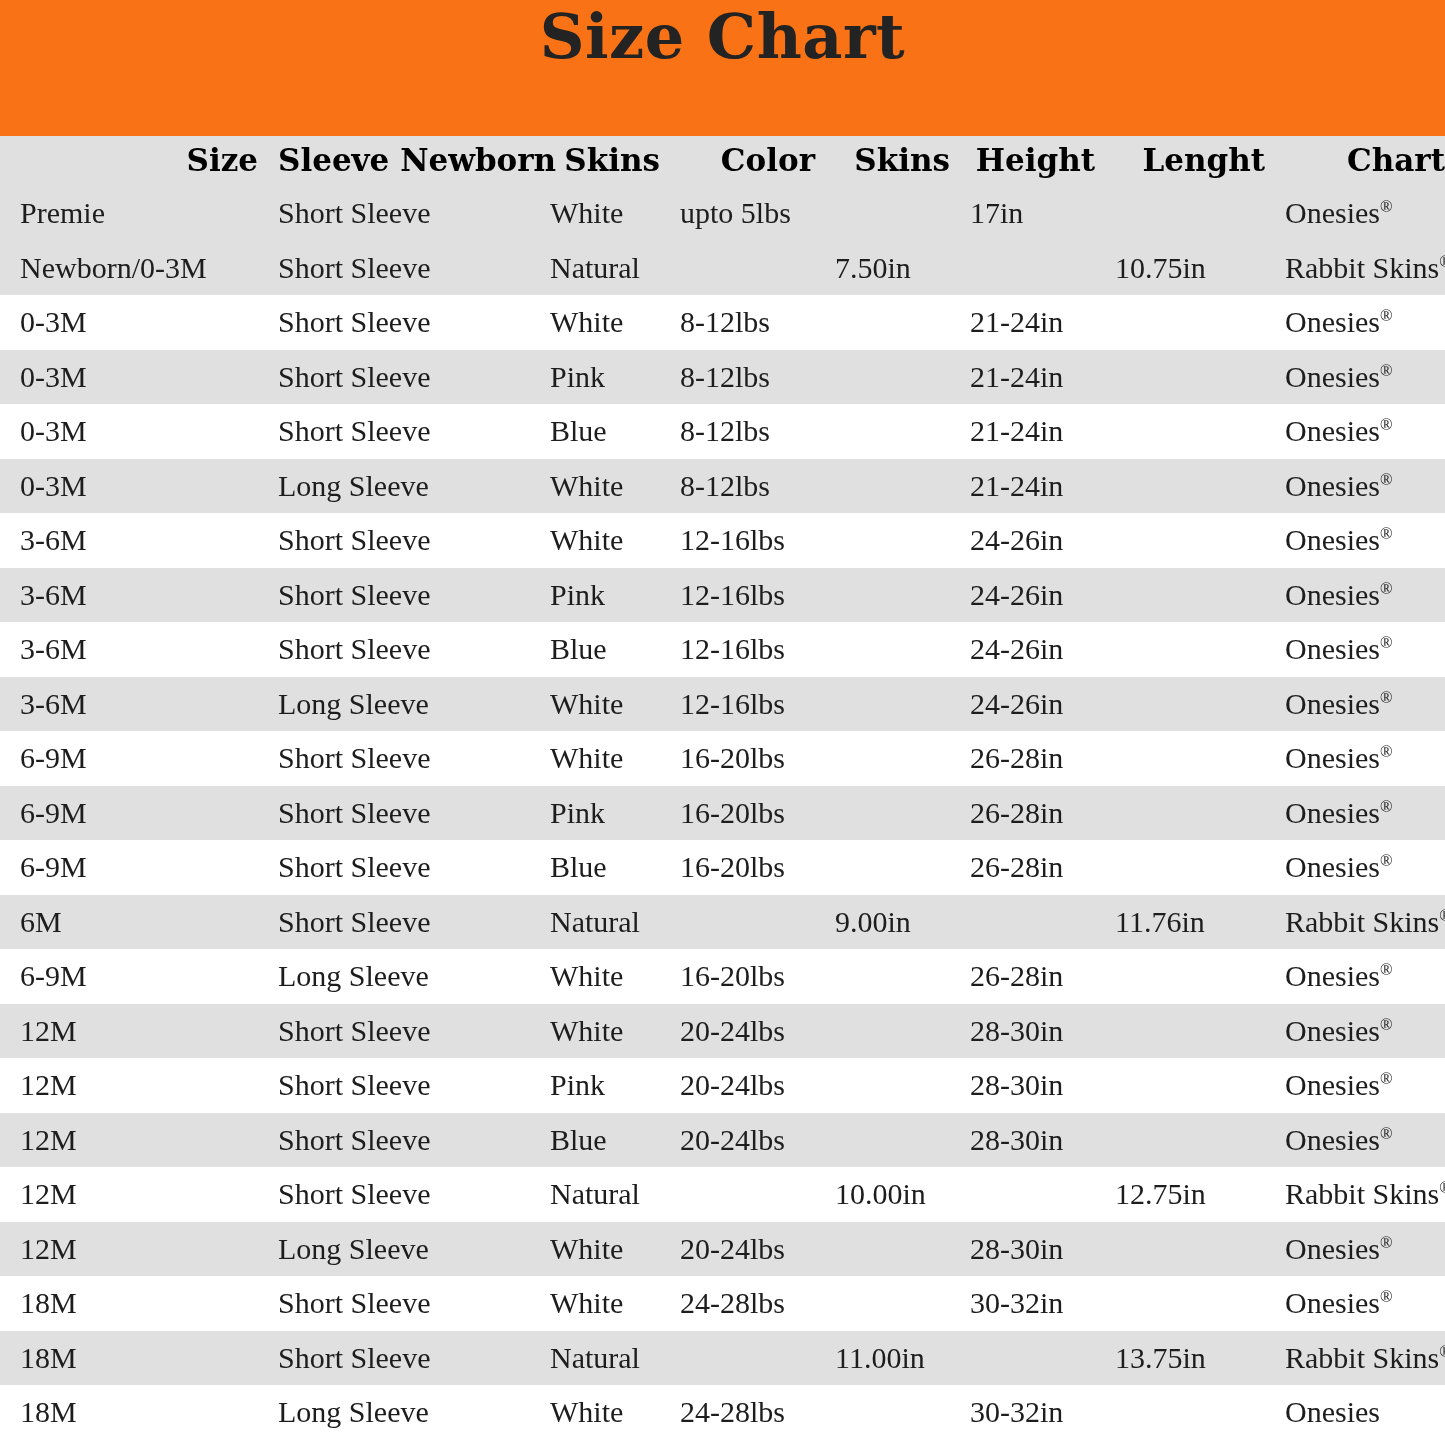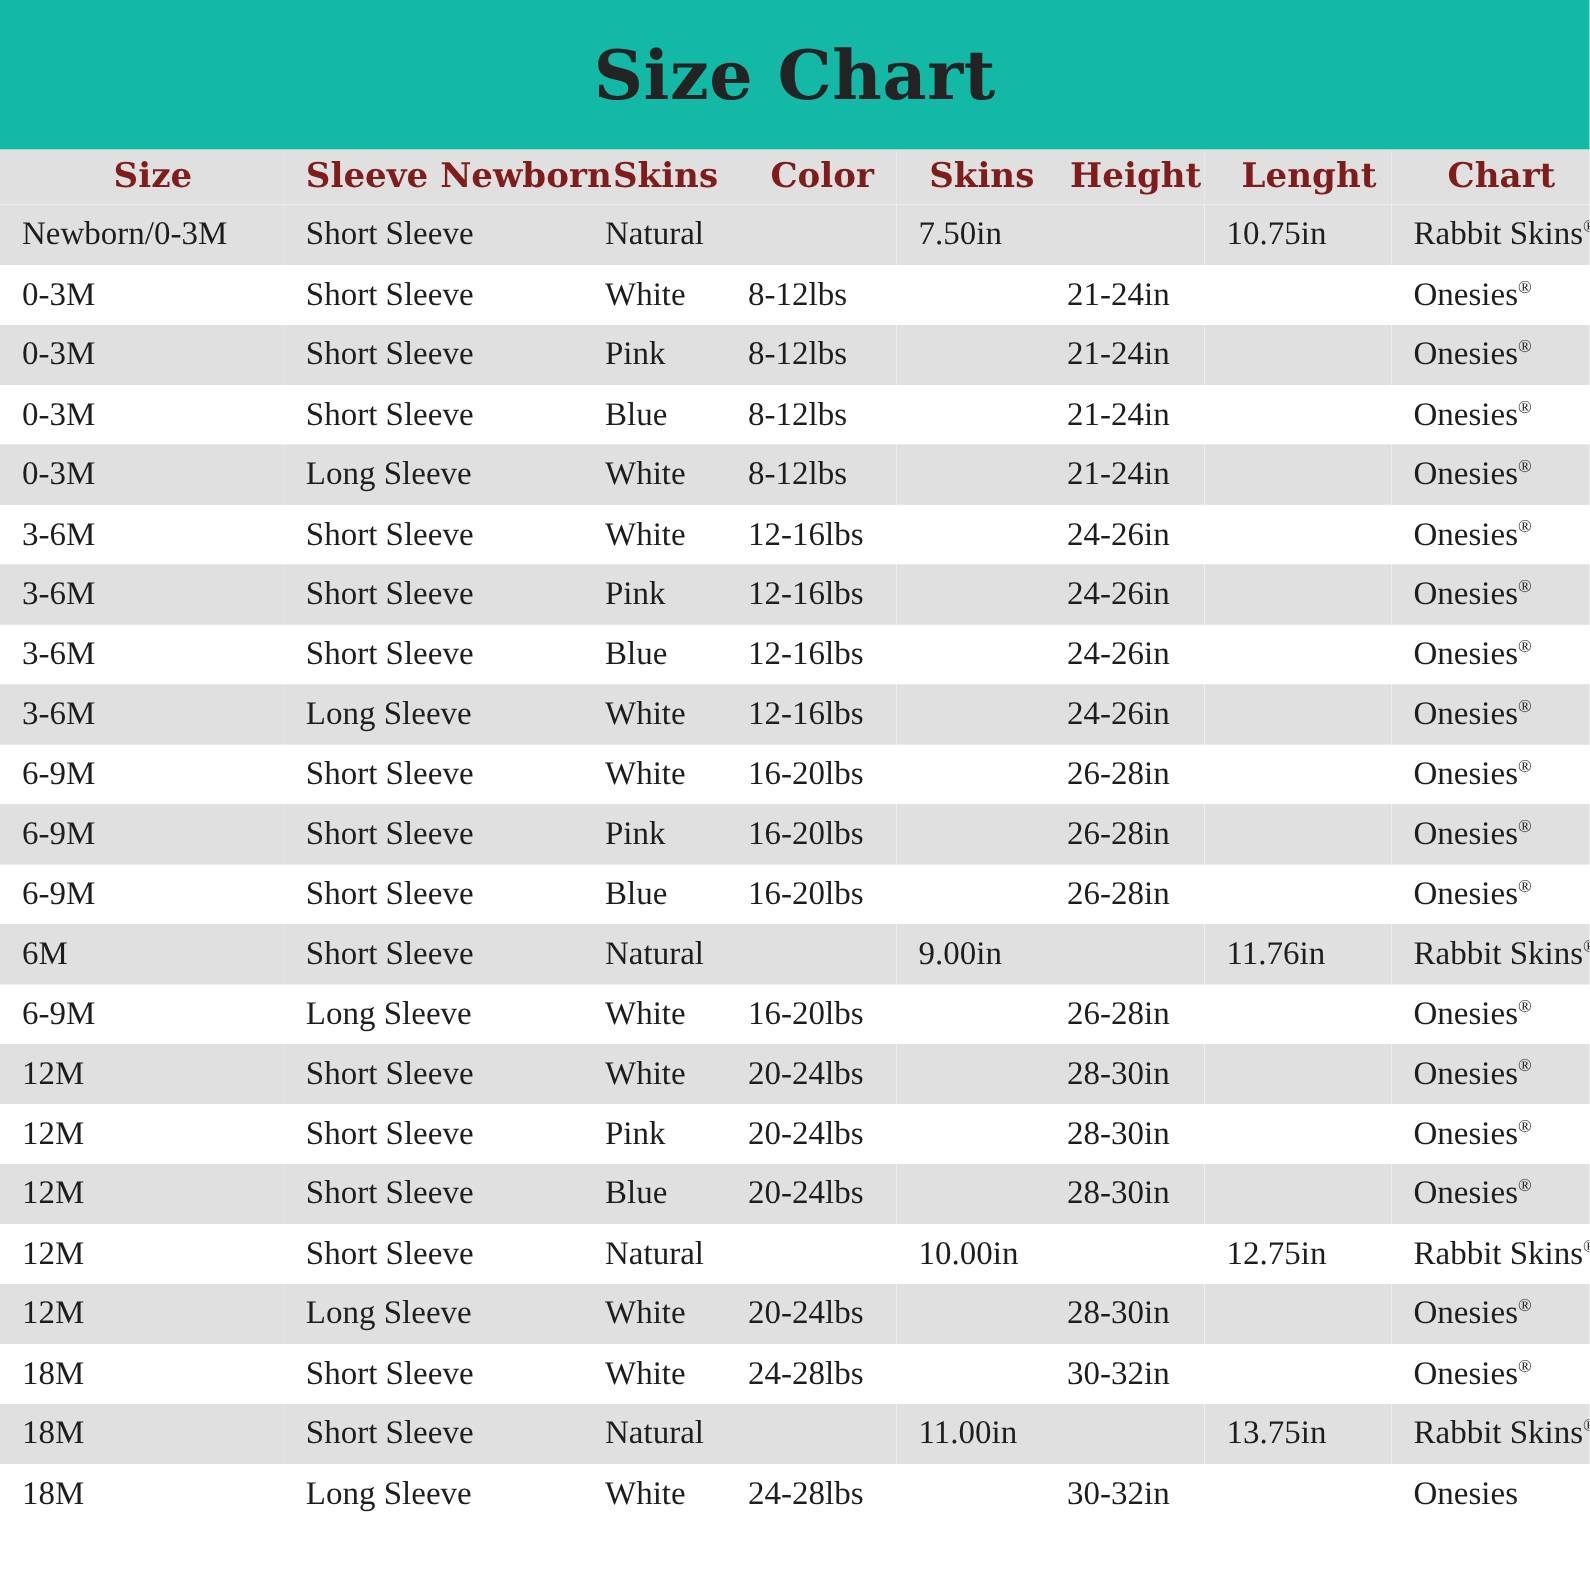--- a/index.html
+++ b/index.html
@@ -14,23 +14,23 @@
     overflow: hidden;
   }
   .page {
     width: 1445px;
     height: 1445px;
     position: relative;
     background: #ffffff;
   }
   .title-bar {
     height: 136px;
-    background: #14b8a6;
+    background: #f97316;
     display: flex;
-    align-items: center;
+    align-items: flex-start;
     justify-content: center;
   }
   .title {
     font-family: "DejaVu Serif", serif;
     font-size: 62px;
     font-weight: 700;
     color: #232323;
     letter-spacing: 0.5px;
   }
   table {
@@ -44,22 +44,22 @@
   col.c-weight  { width: 155px; }
   col.c-width   { width: 135px; }
   col.c-height  { width: 145px; }
   col.c-lenght  { width: 170px; }
   col.c-brand   { width: 180px; }
 
   thead th {
     font-family: "DejaVu Serif", serif;
     font-size: 31px;
     font-weight: 700;
-    color: #7f1d1d;
-    text-align: center;
+    color: #000000;
+    text-align: right;
     padding: 6px 0 8px 20px;
     background: #e0e0e0;
     white-space: nowrap;
   }
   tbody td {
     font-family: "Liberation Serif", serif;
     font-size: 30px;
     color: #1d1d1d;
     padding: 4px 0 5px 20px;
     height: 45.5px;
@@ -103,20 +103,30 @@
           <th>Skins</th>
           <th>Color</th>
           <th>Skins</th>
           <th>Height</th>
           <th>Lenght</th>
           <th>Chart</th>
         </tr>
     </thead>
     <tbody id="table-body">
         <tr class="odd">
+          <td>Premie</td>
+          <td>Short Sleeve</td>
+          <td>White</td>
+          <td>upto 5lbs</td>
+          <td class="cell-empty">&nbsp;</td>
+          <td>17in</td>
+          <td class="cell-empty">&nbsp;</td>
+          <td>Onesies<sup>®</sup></td>
+        </tr>
+        <tr class="odd">
           <td>Newborn/0-3M</td>
           <td>Short Sleeve</td>
           <td>Natural</td>
           <td class="cell-empty">&nbsp;</td>
           <td>7.50in</td>
           <td class="cell-empty">&nbsp;</td>
           <td>10.75in</td>
           <td>Rabbit Skins<sup>®</sup></td>
         </tr>
         <tr class="even">

